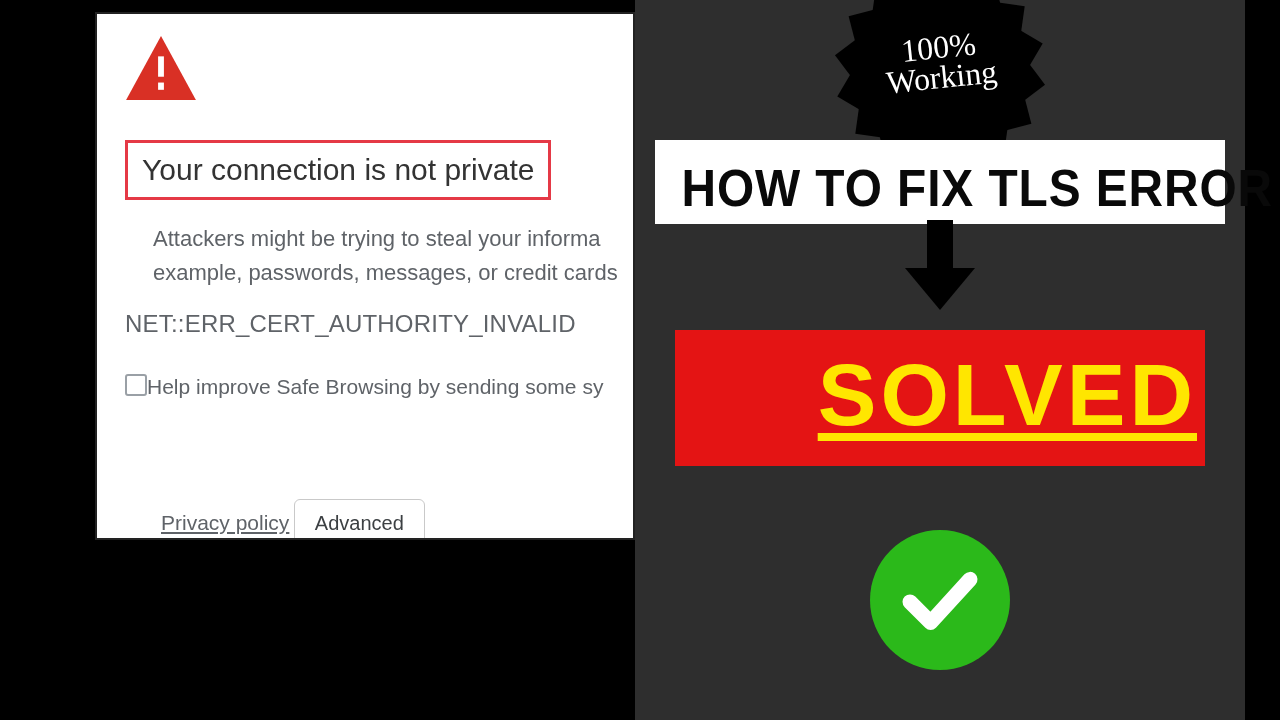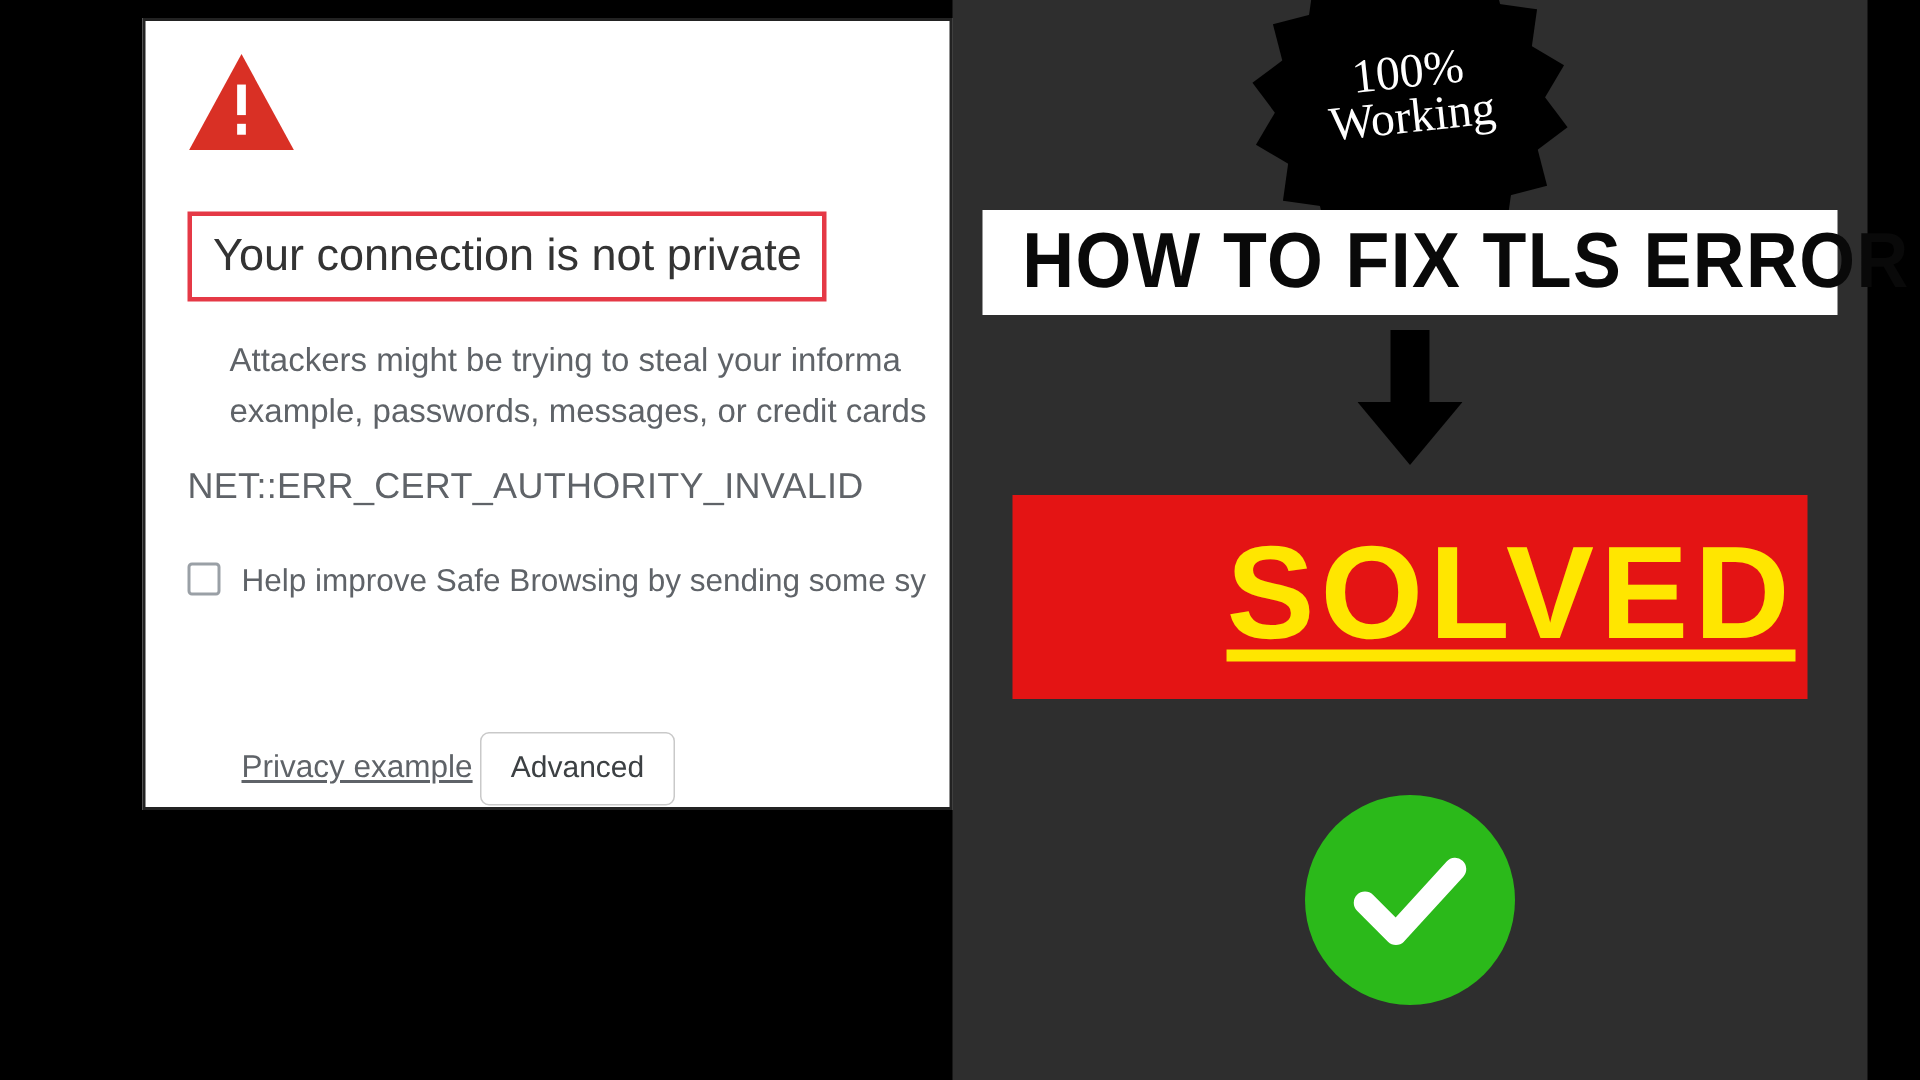--- a/index.html
+++ b/index.html
@@ -49,22 +49,21 @@
   }
   .err-code {
     font-size: 24px;
     color: #5f6368;
     margin-bottom: 33px;
     letter-spacing: .2px;
   }
   .cb-row {
     display: flex;
     align-items: flex-start;
-    gap: 14px;
-    margin-bottom: 16px;
+    margin-bottom: 28px;
   }
   .cb {
     width: 22px;
     height: 22px;
     border: 2px solid #9aa0a6;
     border-radius: 3px;
     flex: 0 0 22px;
     margin-top: 3px;
   }
   .cb-text {
@@ -132,21 +131,21 @@
     color:#fff;
     font-size:32px;
     line-height:.95;
     transform: rotate(-6deg);
   }
   .title-strip {
     position:absolute;
     top:140px; left:20px; right:20px;
     background:#fff;
     text-align:center;
-    padding:4px 4px 6px;
+    padding:18px 4px 6px;
   }
   .title-strip h1{
     font-family: Impact, "Arial Black", sans-serif;
     font-weight:900;
     font-size:52px;
     letter-spacing:1px;
     color:#090909;
     white-space:nowrap;
     transform: scaleX(.92);
   }
@@ -203,21 +202,21 @@
     <span>Attackers might be trying to steal your informa</span><br>
     <span>example, passwords, messages, or credit cards</span>
   </div>
 
   <div class="err-code">NET::ERR_CERT_AUTHORITY_INVALID</div>
 
   <div class="cb-row">
     <div class="cb"></div>
     <div class="cb-text">Help improve Safe Browsing by sending some sy</div>
   </div>
-  <a class="privacy">Privacy example</a>
+  <a class="privacy">Privacy policy</a>
 
   <div class="adv-btn">Advanced</div>
 </div>
 
 <div class="right-panel">
 
   <div class="badge-wrap">
     <div class="sunburst">
         <span></span>
         <span></span>

